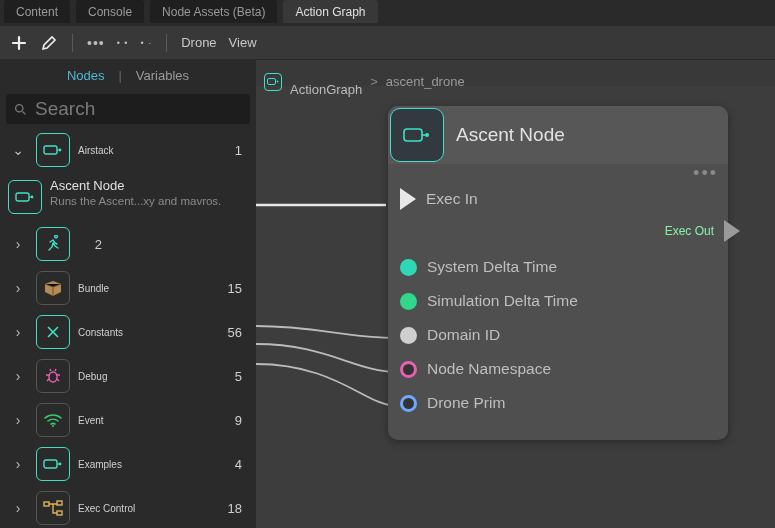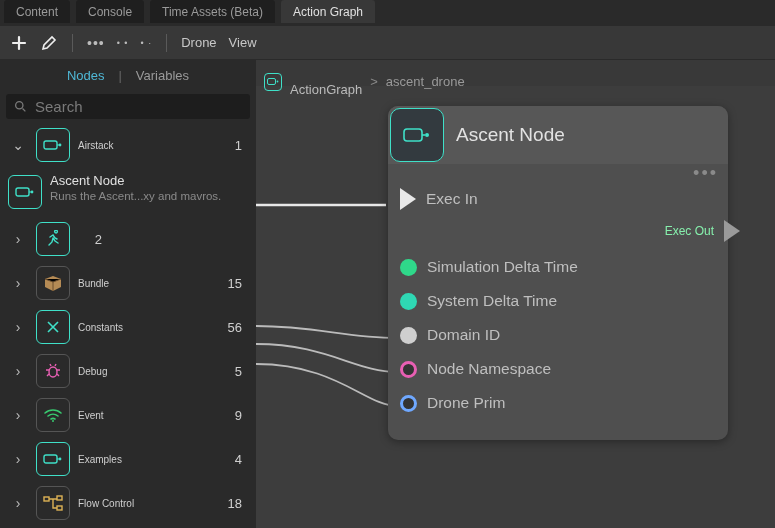--- a/index.html
+++ b/index.html
@@ -21,21 +21,21 @@
   .main { display:flex; height:calc(528px - 26px - 34px); }
 
   
   .left { width:256px; background:#2a2a2a; display:flex; flex-direction:column;}
   .subtabs { display:flex; justify-content:center; align-items:center; height:30px; gap:14px; font-size:13px;}
   .subtab { color:#9a9a9a; cursor:pointer;}
   .subtab.active { color:#4fb8d6;}
   .subsep { color:#666;}
 
   .search { display:flex; align-items:center; background:#1d1d1d; margin:4px 6px; border-radius:3px; padding:4px 8px; gap:8px;}
-  .search input { background:transparent; border:none; outline:none; color:#c8c8c8; font-size:15px; flex:1;}
+  .search input { background:transparent; border:none; outline:none; color:#c8c8c8; font-size:19px; flex:1;}
   .search input::placeholder{ color:#7a7a7a;}
   .search svg{ flex-shrink:0;}
 
   .tree { flex:1; overflow-y:auto; position:relative; padding-right:6px;}
   .tree::-webkit-scrollbar{ width:8px;}
   .tree::-webkit-scrollbar-thumb{ background:#555; border-radius:4px;}
 
   .row { display:flex; align-items:center; height:44px; gap:8px; padding:0 8px; cursor:pointer;}
   .chev { width:20px; text-align:center; color:#bbb; font-size:14px;}
   .row .ico { width:34px; height:34px; border:1px solid #555; border-radius:6px; display:flex; align-items:center; justify-content:center; flex-shrink:0; background:#2a2a2a;}
@@ -79,21 +79,21 @@
   .exec-out .lbl{ color:#86efac; font-size:12px;}
 
   .node-logo svg, .cico svg, .ico svg { display:block;}
 </style>
 </head>
 <body>
 
 <div class="tabs">
   <div class="tab">Content</div>
   <div class="tab">Console</div>
-  <div class="tab">Time Assets (Beta)</div>
+  <div class="tab">Node Assets (Beta)</div>
   <div class="tab active">Action Graph</div>
 </div>
 
 <div class="toolbar">
   <span class="tool-ico">
     <svg width="16" height="16" viewBox="0 0 16 16">
         <path d="M8 2v12M2 8h12" stroke="#eee" stroke-width="2.2" stroke-linecap="round"></path>
       </svg>
   </span>
   <span class="tool-ico">
@@ -228,21 +228,21 @@
       <div class="row">
         <span class="chev">›</span>
         <span class="ico">
           <svg width="20" height="16" viewBox="0 0 20 16">
               <rect x="1" y="2" width="5" height="4" fill="none" stroke="#ddb255" stroke-width="1.4"></rect>
               <rect x="14" y="1" width="5" height="4" fill="none" stroke="#ddb255" stroke-width="1.4"></rect>
               <rect x="14" y="11" width="5" height="4" fill="none" stroke="#ddb255" stroke-width="1.4"></rect>
               <path d="M6 4h4v9h4M10 4h4" fill="none" stroke="#ddb255" stroke-width="1.4"></path>
             </svg>
         </span>
-        <span class="lbl">Flow Control</span>
+        <span class="lbl">Exec Control</span>
         <span class="cnt">18</span>
       </div>
 
     </div>
   </div>
 
   <div class="right">
     <div class="crumb">
       <span class="cico">
         <svg width="12" height="9" viewBox="0 0 12 9">
@@ -279,28 +279,28 @@
           <div class="port in">
             <span class="tri in"></span>
             <span>Exec In</span>
           </div>
           <div class="exec-out">
             <span class="lbl">Exec Out</span>
             <span class="tri out"></span>
           </div>
           <div style="height:34px"></div>
           <div class="port in">
+              <span class="dot g-green2"></span>
+              <span>System Delta Time</span>
+            </div>
+          <div class="port in">
               <span class="dot g-green"></span>
               <span>Simulation Delta Time</span>
             </div>
           <div class="port in">
-              <span class="dot g-green2"></span>
-              <span>System Delta Time</span>
-            </div>
-          <div class="port in">
               <span class="dot g-grey"></span>
               <span>Domain ID</span>
             </div>
           <div class="port in">
               <span class="dot g-mag"></span>
               <span>Node Namespace</span>
             </div>
           <div class="port in">
               <span class="dot g-blue"></span>
               <span>Drone Prim</span>

